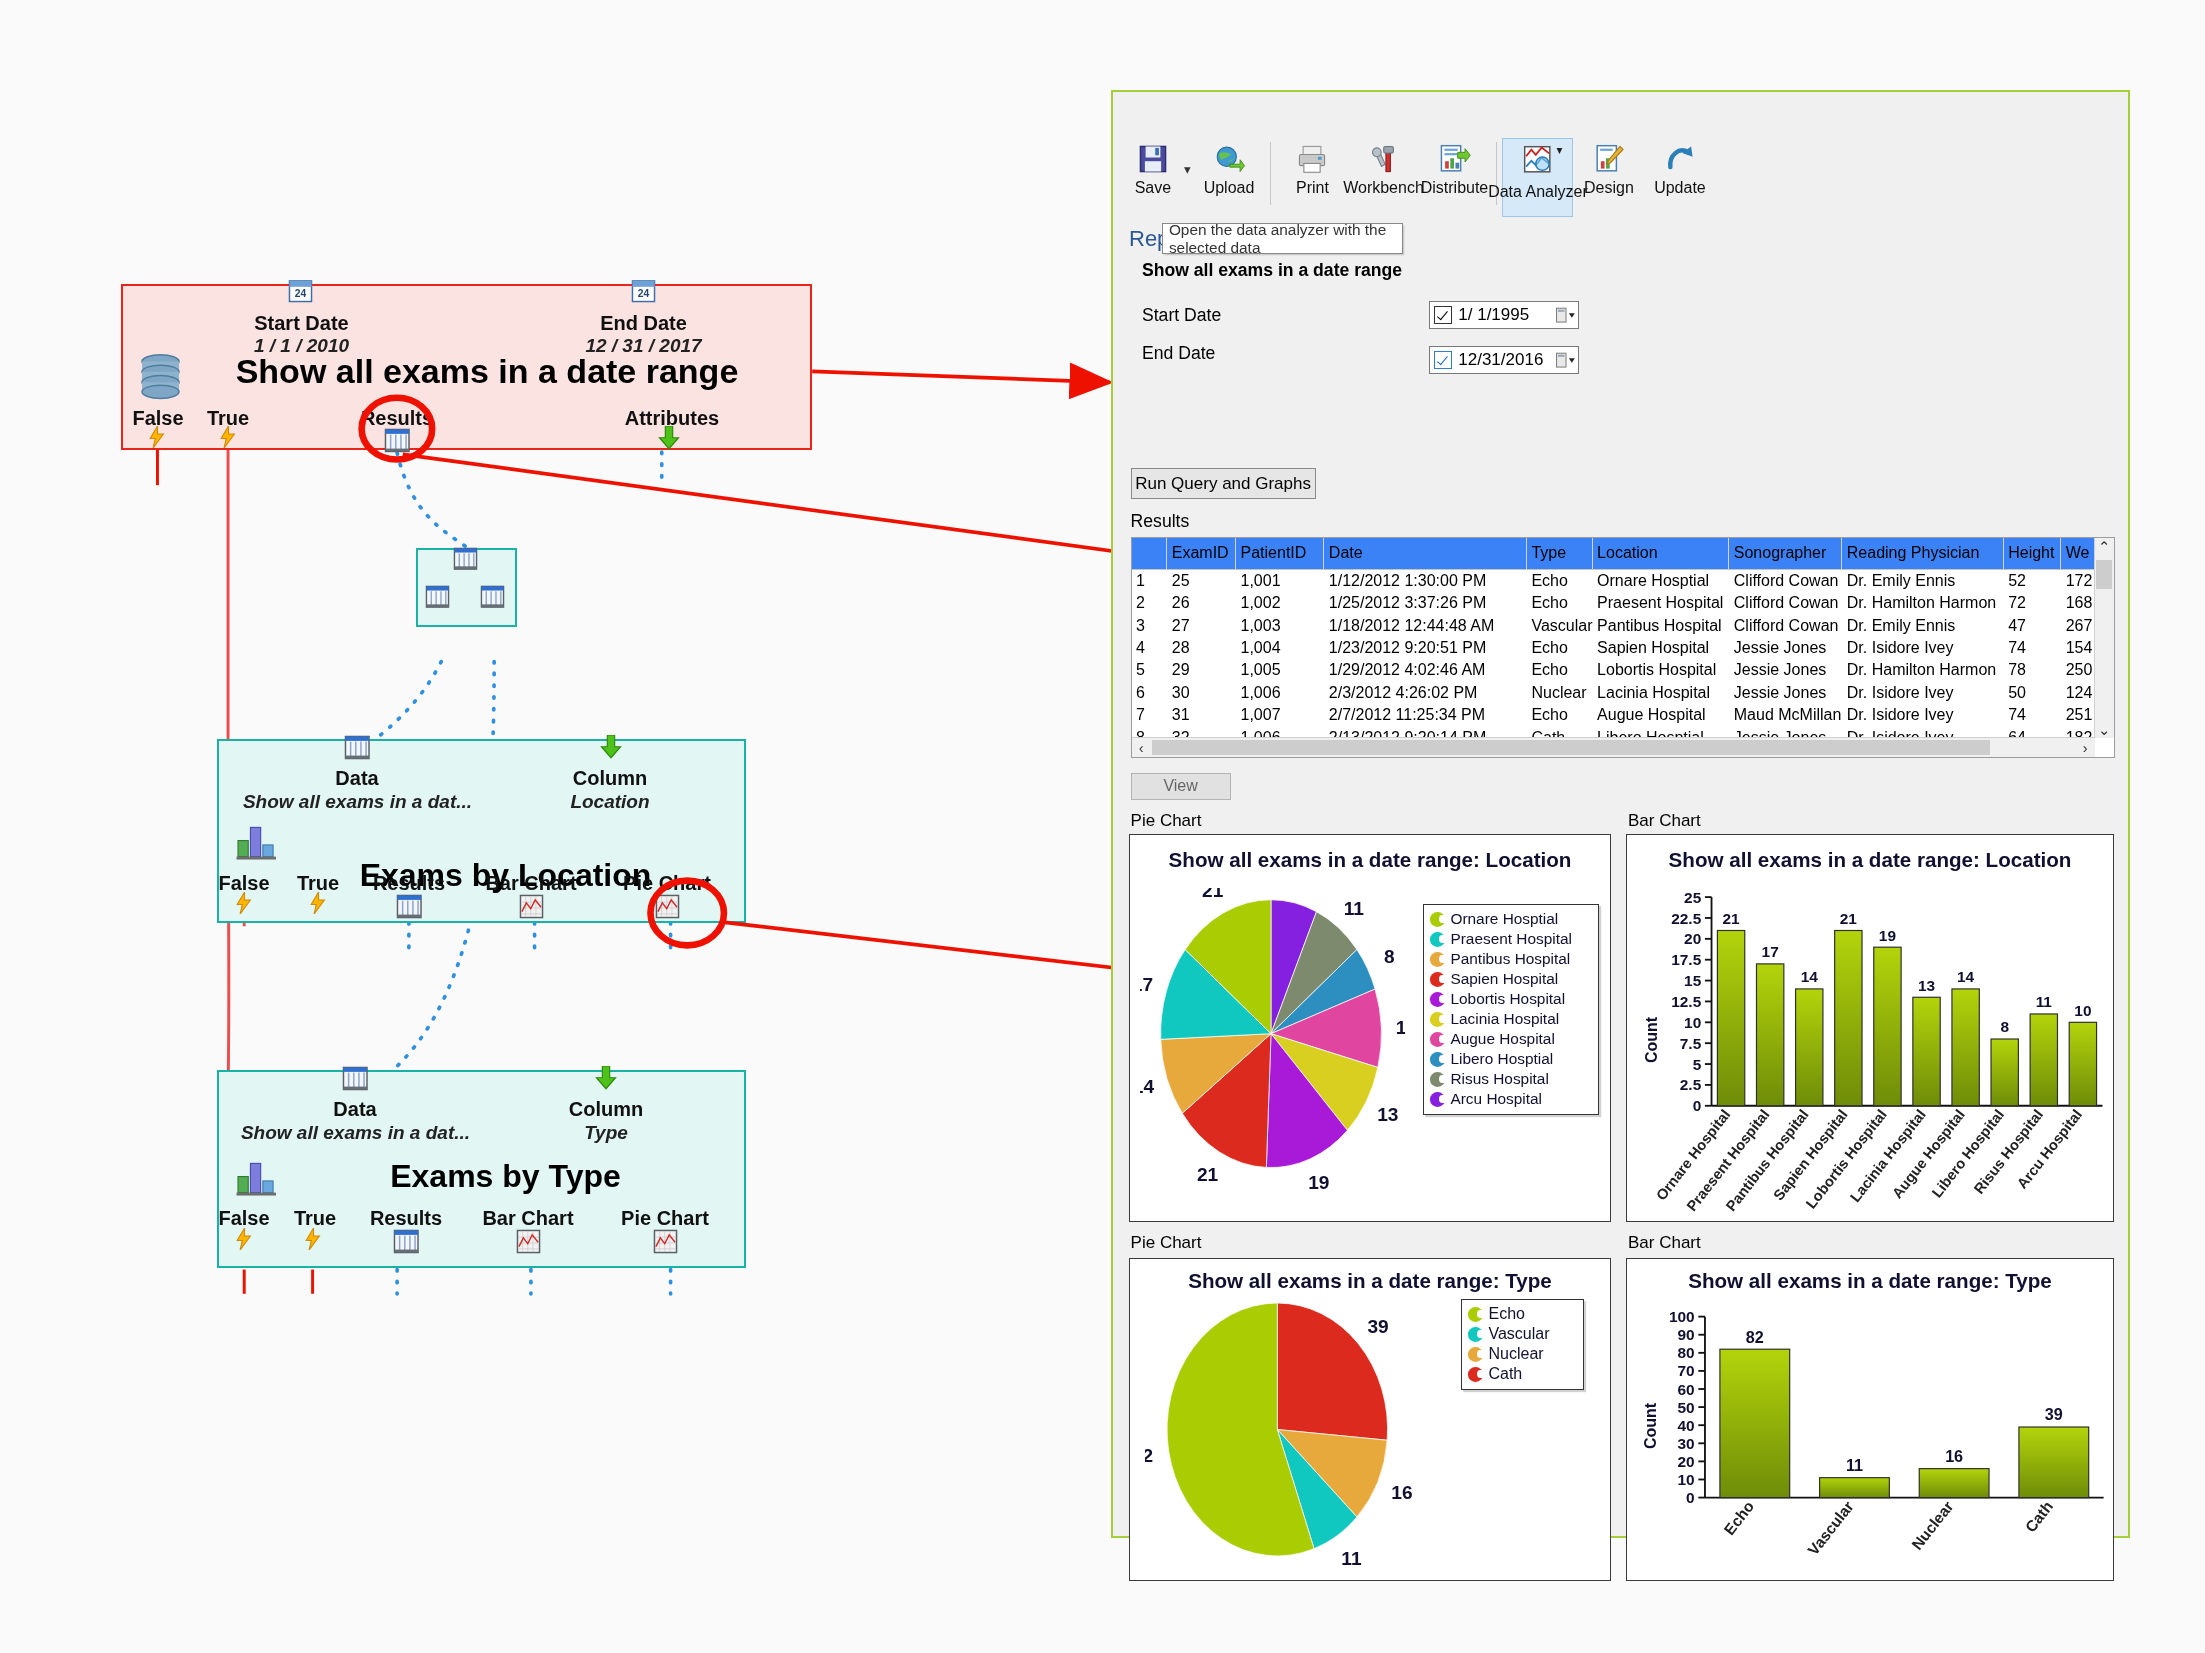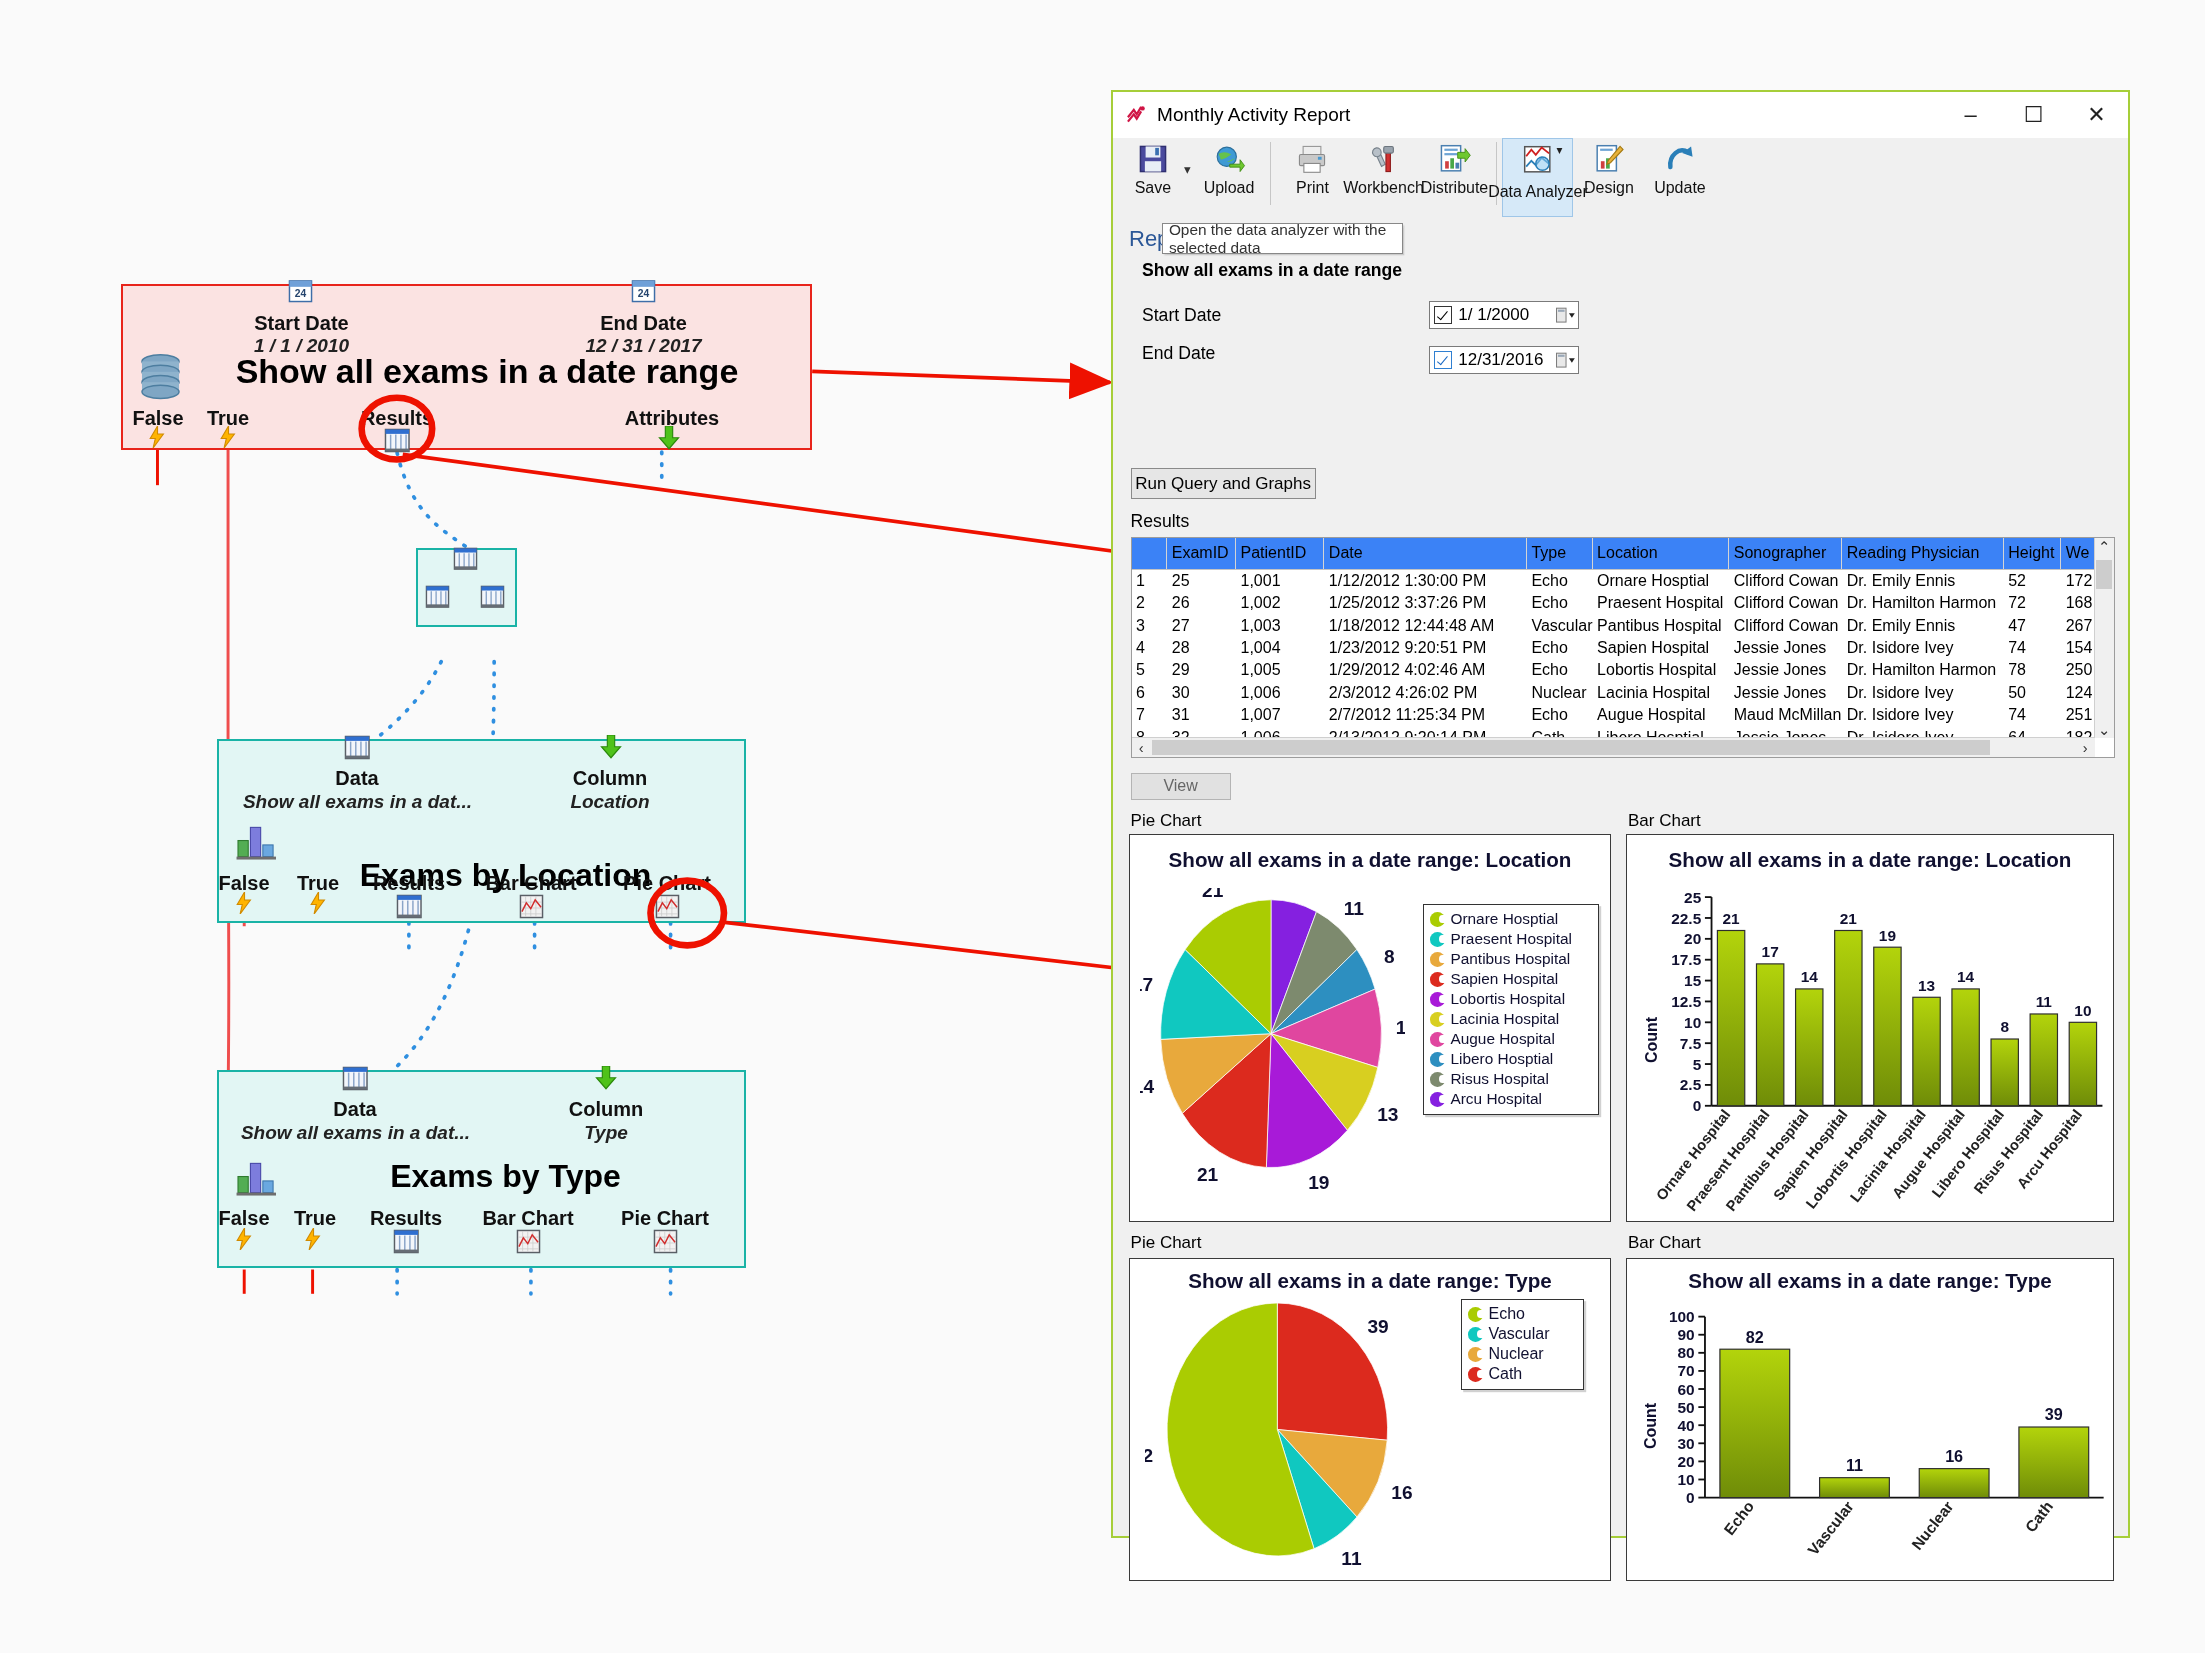--- a/index.html
+++ b/index.html
@@ -424,32 +424,20 @@
   <path d="M548,618 L1590,760" stroke="#ee1100" stroke-width="5" fill="none" marker-end="url(#ar2)"></path>
 
   <path d="M980,1254 L1588,1325" stroke="#ee1100" stroke-width="5" fill="none" marker-end="url(#ar2)"></path>
 
   <ellipse cx="540" cy="583" rx="48" ry="42" fill="none" stroke="#ee1100" stroke-width="9"></ellipse>
   <ellipse cx="935" cy="1242" rx="50" ry="44" fill="none" stroke="#ee1100" stroke-width="9"></ellipse>
 </svg>
 
 <div id="win">
 
-  <div id="titlebar">
-    <svg style="margin-left:11.8px;flex:none;" width="22" height="22" viewBox="0 0 30 30">
-      <path d="M4,18 L12,8 L16,14 L22,4" stroke="#d01545" stroke-width="3" fill="none"></path>
-      <path d="M4,24 L12,14 L16,20 L22,10" stroke="#d01545" stroke-width="3" fill="none"></path>
-      <circle cx="24" cy="6" r="3" fill="#d01545"></circle>
-    </svg>
-    <div id="title-text">Monthly Activity Report</div>
-    <div style="flex:1"></div>
-    <div class="win-btn">–</div>
-    <div class="win-btn">☐</div>
-    <div class="win-btn">✕</div>
-  </div>
 
   <div id="ribbon">
     <div class="rib-item">
       <svg width="34" height="34" viewBox="0 0 46 46">
         <rect x="6" y="6" width="34" height="34" fill="#4a4a9e" stroke="#2e2e70" stroke-width="2"></rect>
         <rect x="13" y="6" width="20" height="15" fill="#e8eef6"></rect>
         <rect x="26" y="8" width="5" height="10" fill="#3a6fb0"></rect>
         <rect x="12" y="26" width="22" height="14" fill="#e8eef6"></rect>
       </svg>
       <div class="rib-label">Save</div>
@@ -525,21 +513,21 @@
       <div class="rib-label">Update</div>
     </div>
   </div>
 
   <div id="report-hdr">Report</div>
   <div id="query-name">Show all exams in a date range</div>
 
   <div class="field-row" style="top:213px;">Start Date</div>
   <div class="date-box" style="left:316px;top:209px;">
     <span class="chk"></span>
-    <span class="date-val">1/  1/2000</span>
+    <span class="date-val">1/  1/1995</span>
     <span class="date-spin">
       <svg width="20.6" height="19" viewBox="0 0 28 26">
           <rect x="2" y="3" width="13" height="19" fill="#e9e9e9" stroke="#7c7c7c" stroke-width="1.4"></rect>
           <rect x="4" y="5" width="9" height="3" fill="#9aa8b8"></rect>
           <path d="M19,10 L27,10 L23,16 Z" fill="#222"></path>
         </svg>
     </span>
   </div>
 
   <div class="field-row" style="top:251px;">End Date</div>

